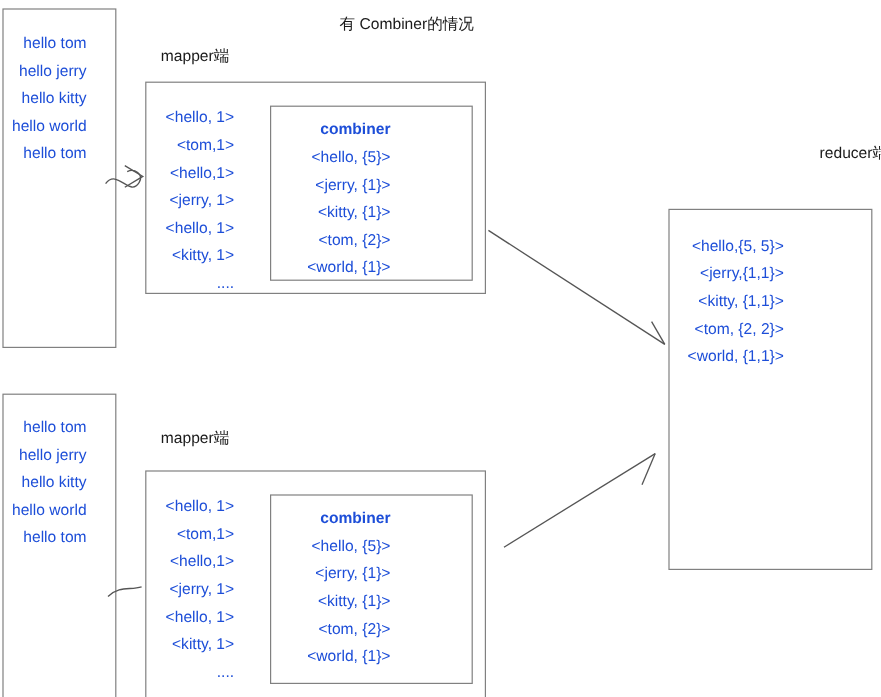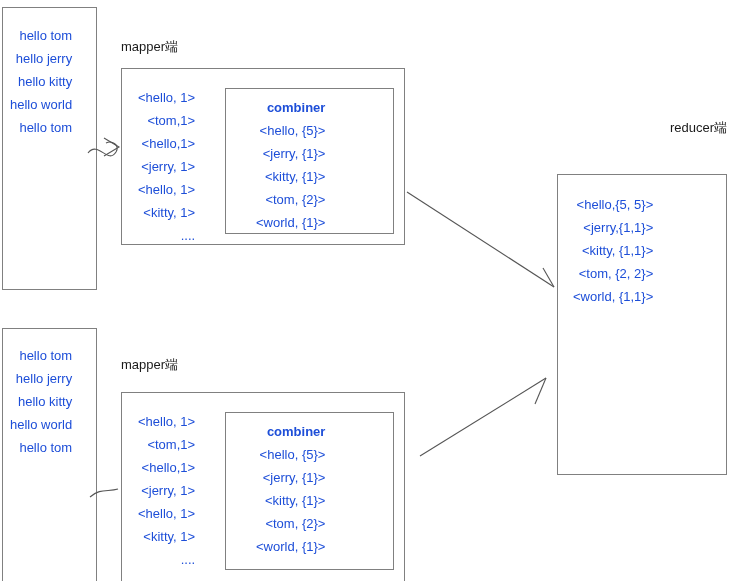--- a/index.html
+++ b/index.html
@@ -21,20 +21,21 @@
     border: 1px solid #808080;
     background: #ffffff;
     box-sizing: border-box;
   }
   .label {
     position: absolute;
     font-size: 13px;
     line-height: 16px;
     white-space: nowrap;
     color: #1a1a1a;
+    margin-left: 13px;
   }
   .title {
     position: absolute;
     font-size: 13px;
     line-height: 16px;
     white-space: nowrap;
     color: #1a1a1a;
   }
   .linelist {
     position: absolute;
@@ -62,20 +63,21 @@
     width: 734px;
     height: 581px;
     pointer-events: none;
   }
 </style>
 </head>
 <body>
 
 <div id="canvas">
 
+  <div class="title" style="left:283px; top:12px;">有 Combiner的情况</div>
 
   <div class="box" style="left:2px; top:7px; width:95px; height:283px;"></div>
   <div class="linelist" style="left:10px; top:24px;">
     <div class="ln">hello tom</div>
     <div class="ln">hello jerry</div>
     <div class="ln">hello kitty</div>
     <div class="ln">hello world</div>
     <div class="ln">hello tom</div>
   </div>
 

